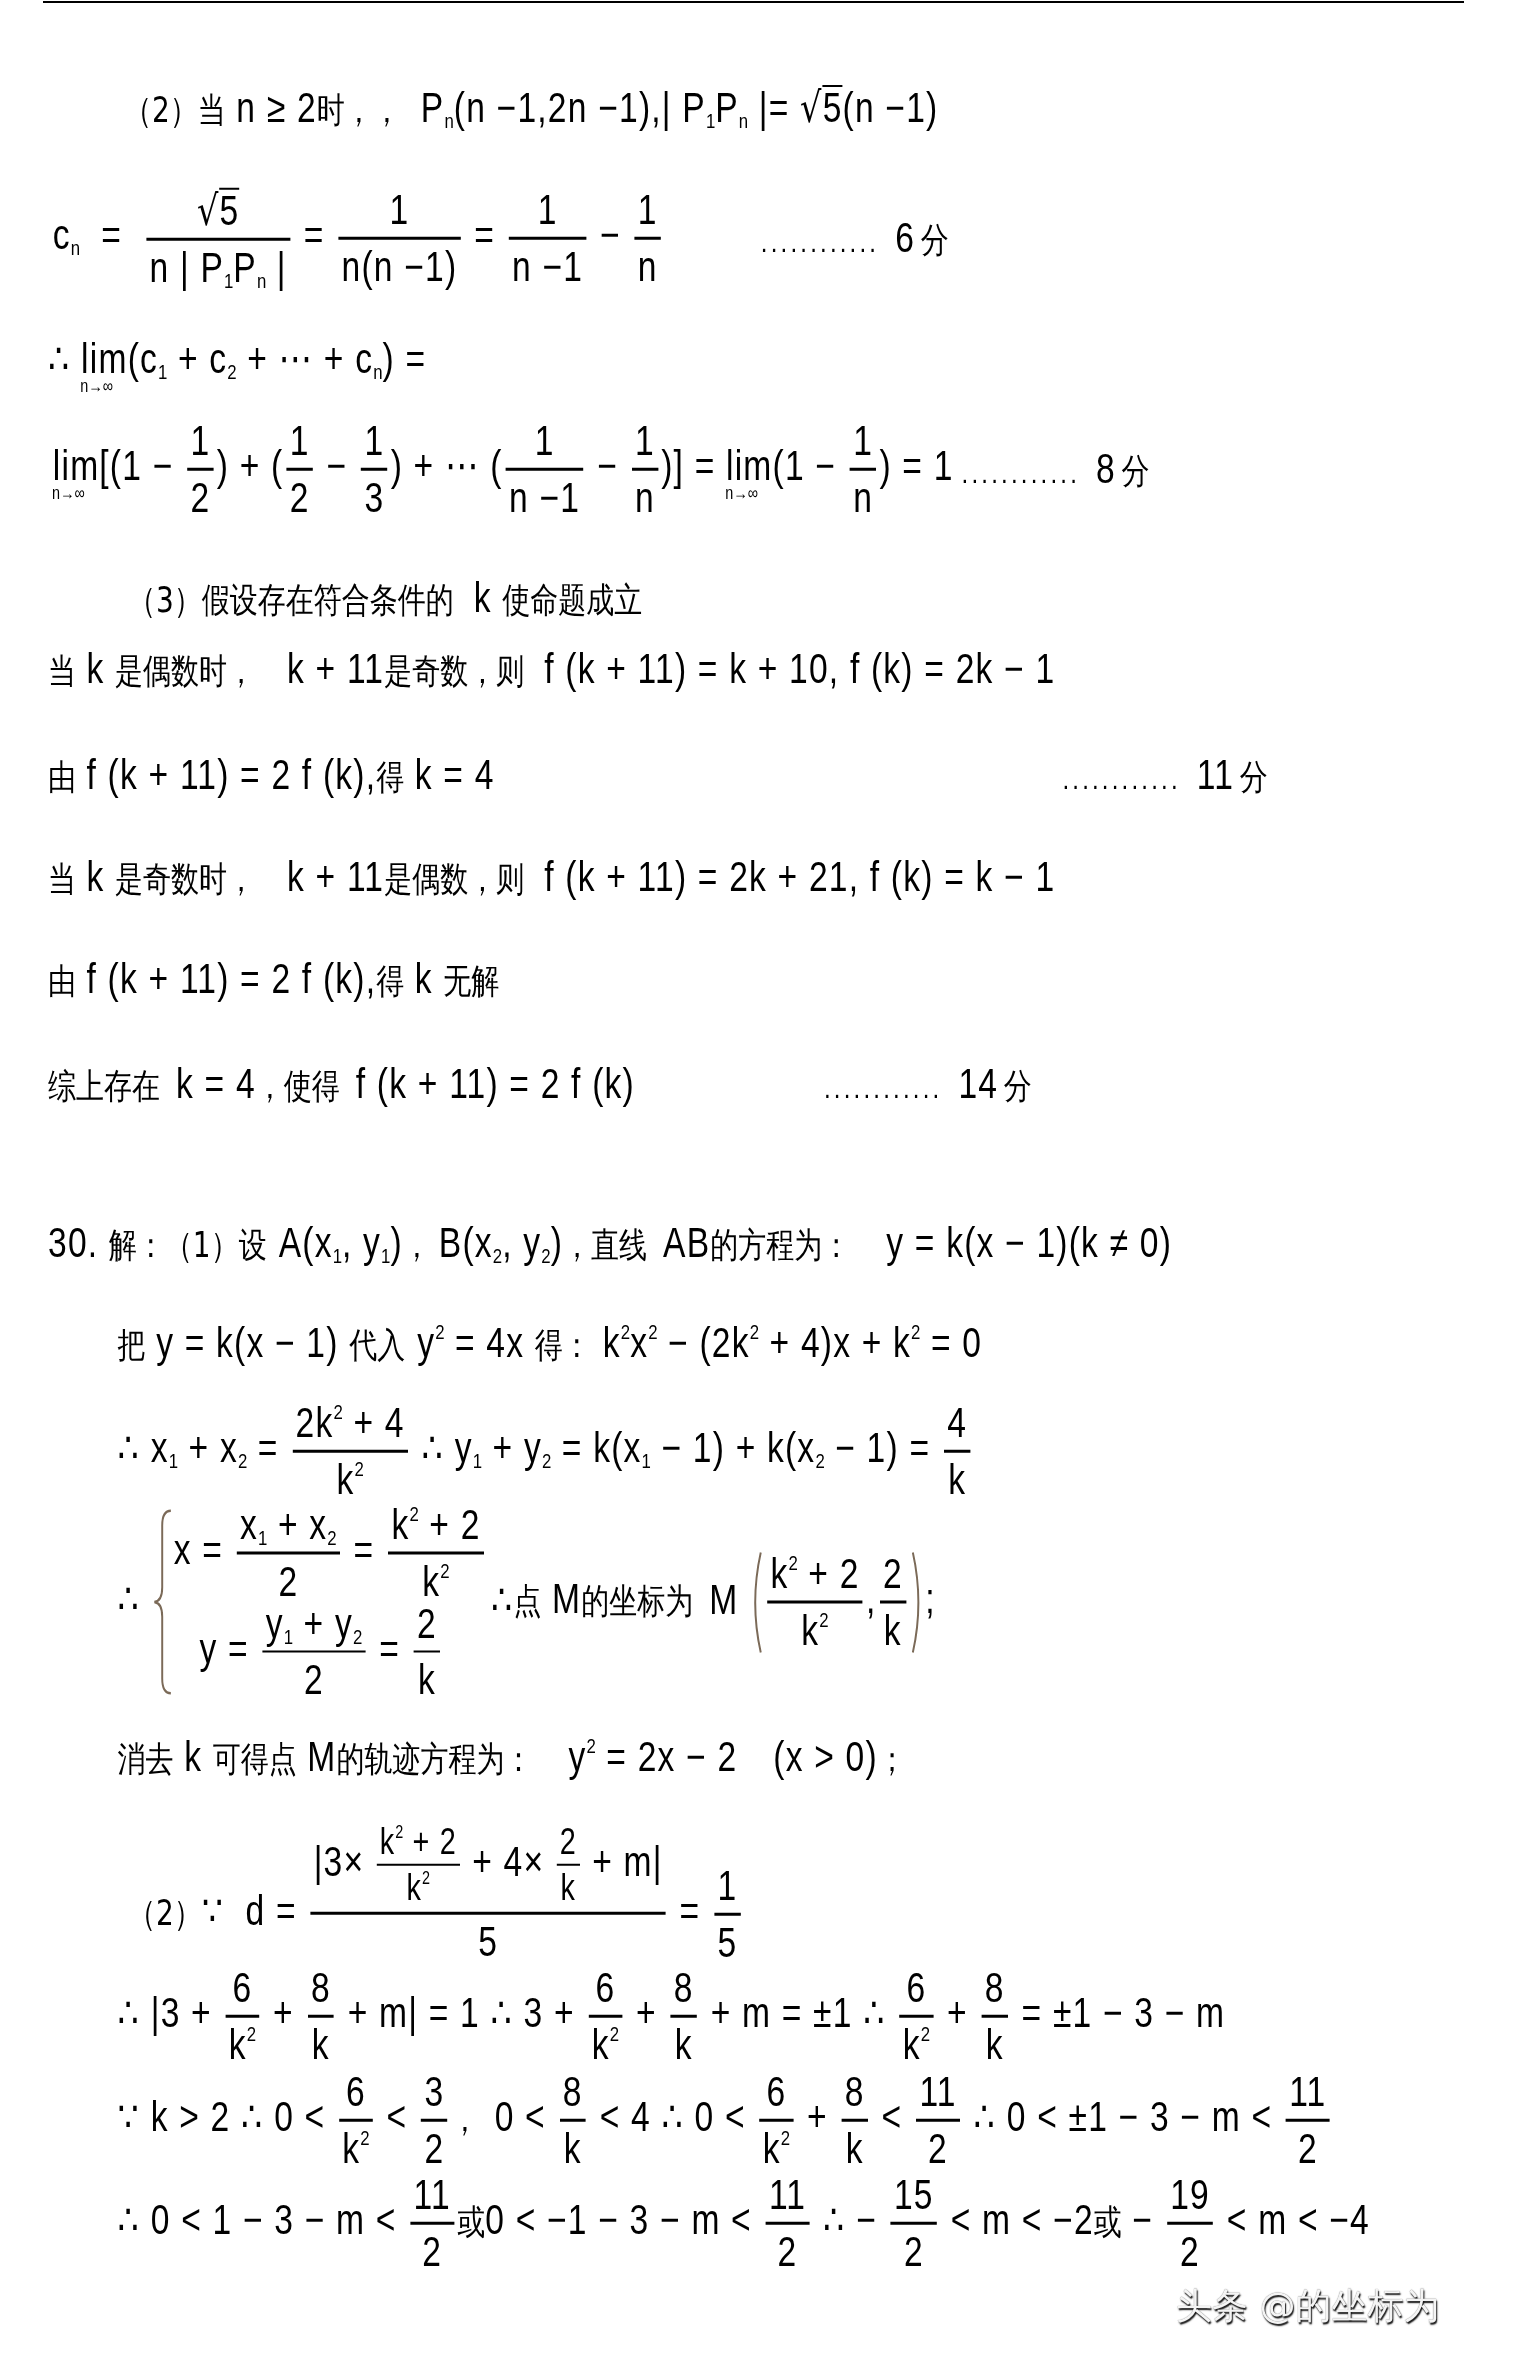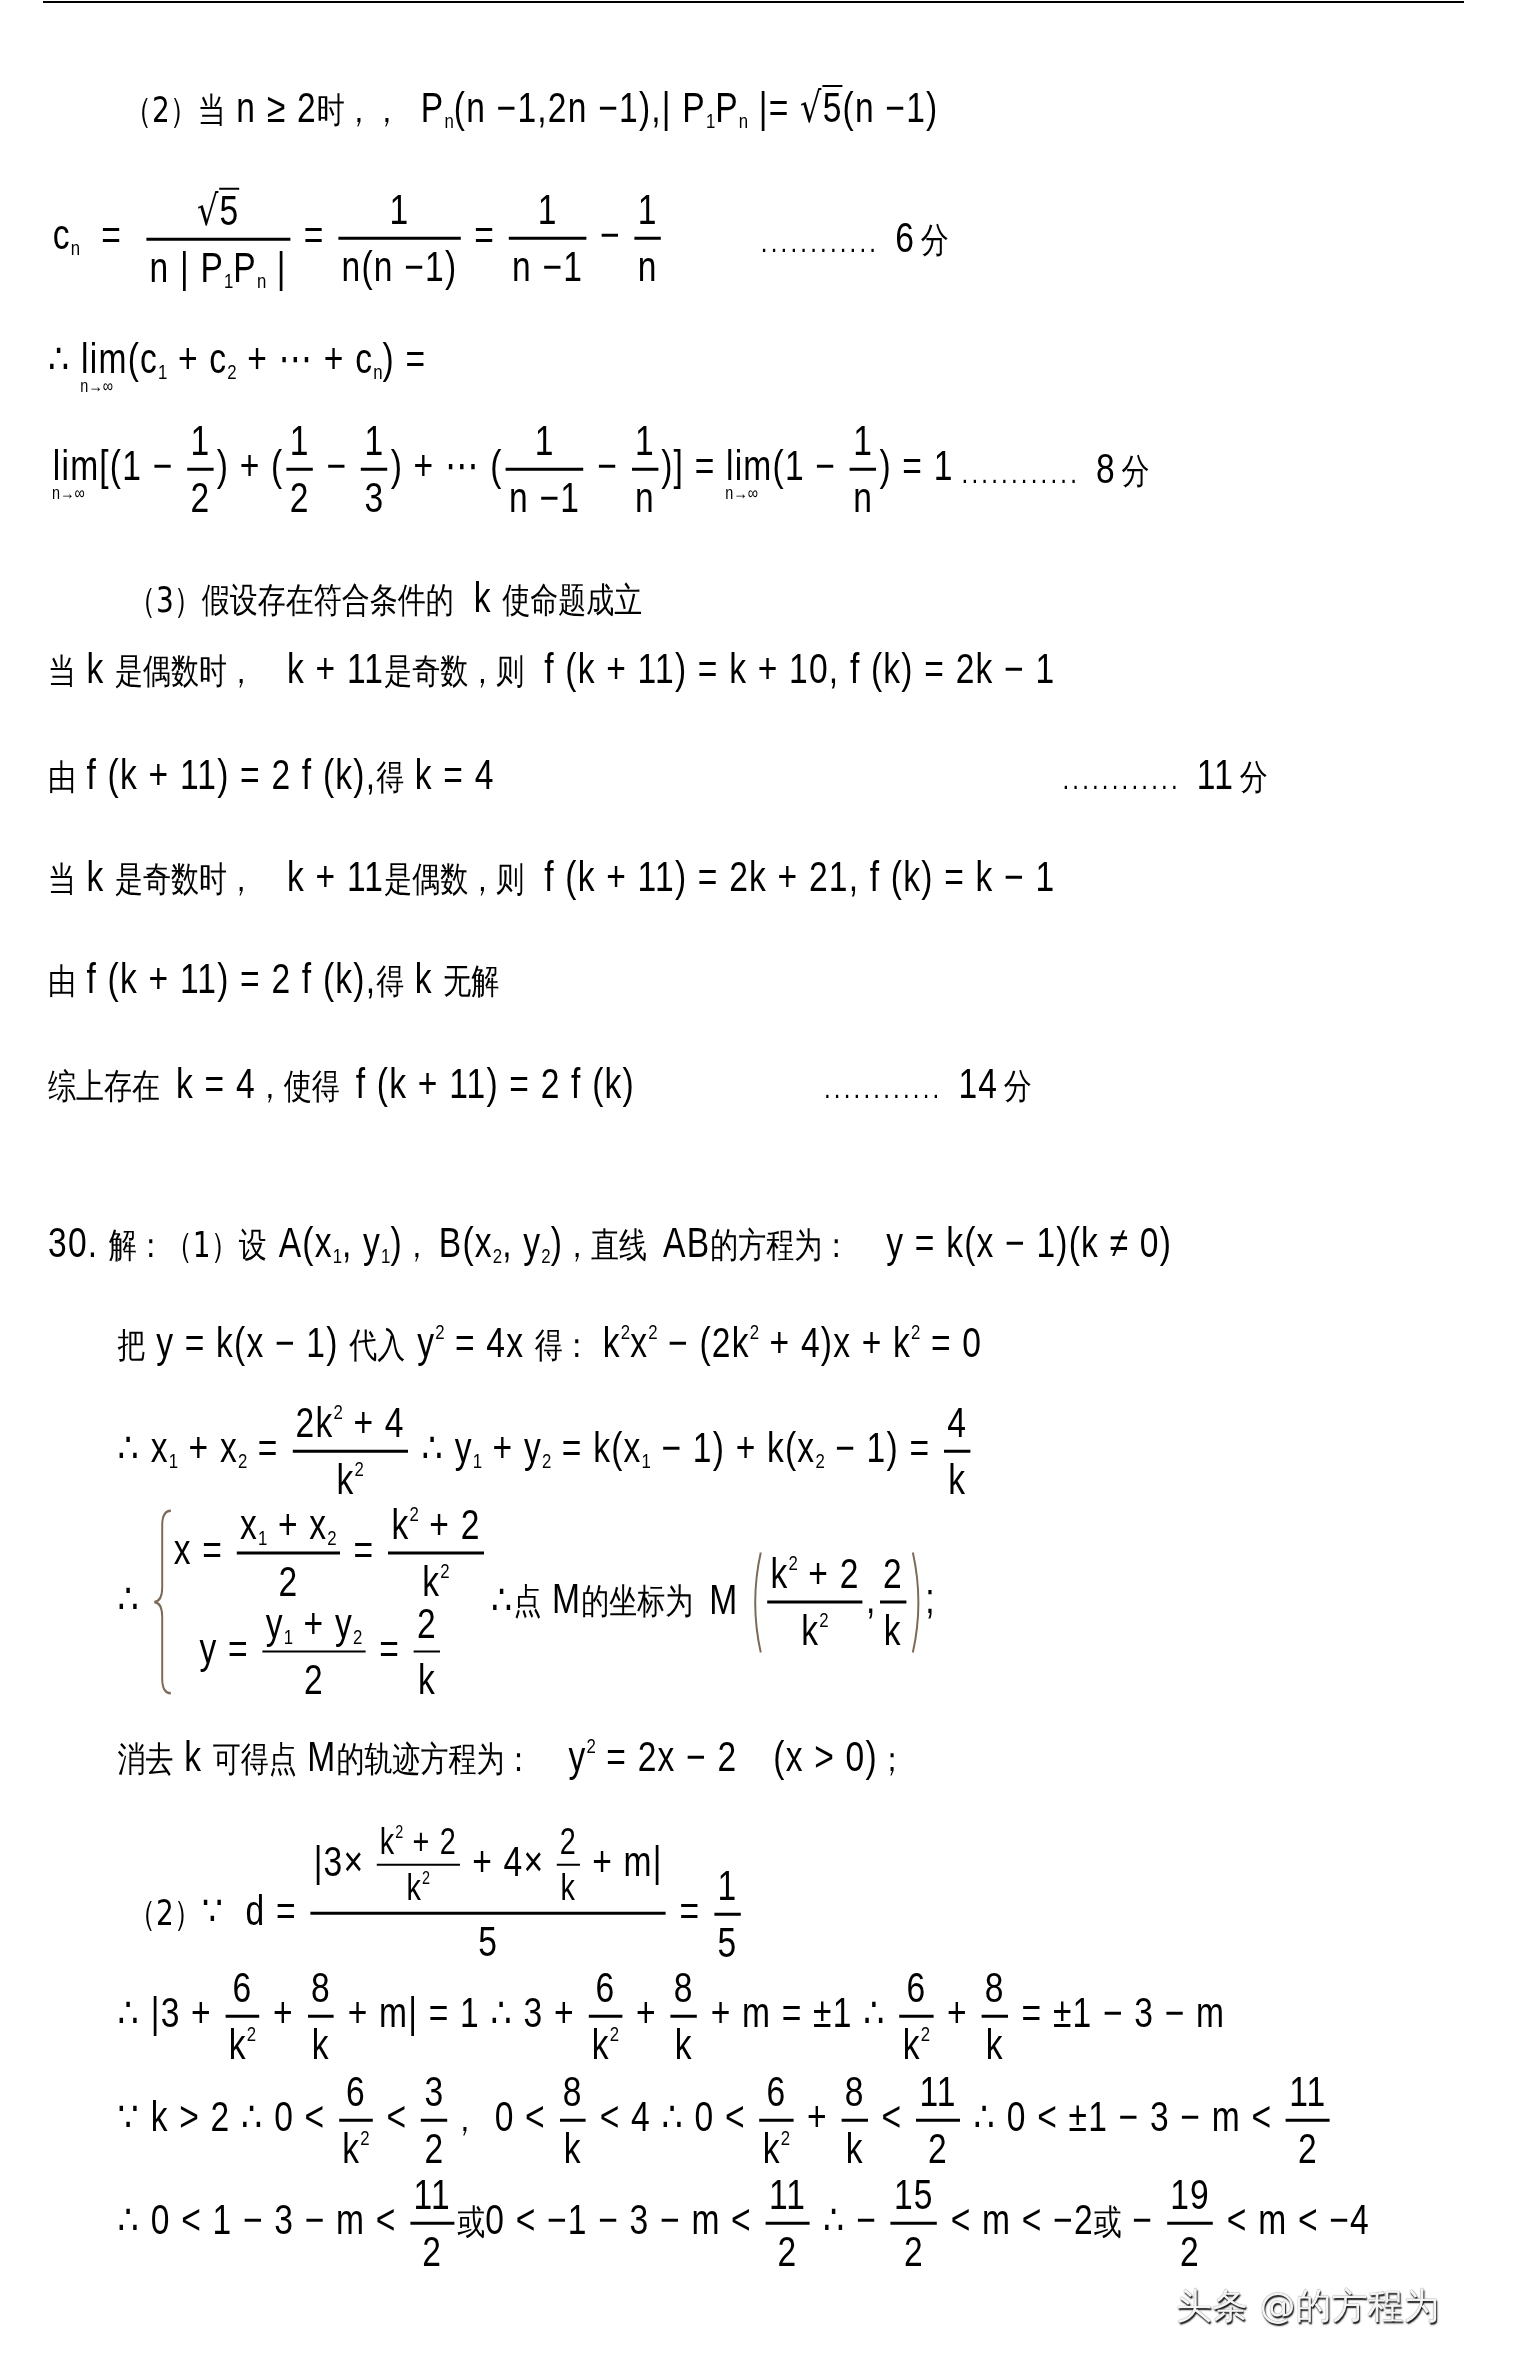--- a/index.html
+++ b/index.html
@@ -89,14 +89,14 @@
   <div class="line" style="left:160px;top:1914px"><span class="cn">（2）</span><span>∵  d = </span><span class="frac tall"><span class="num"><span>|3× </span><span class="frac small"><span class="num"><span>k</span><span class="sup">2</span><span> + 2</span></span><span class="bar"></span><span class="den"><span>k</span><span class="sup">2</span></span></span><span> + 4× </span><span class="frac small"><span class="num">2</span><span class="bar"></span><span class="den">k</span></span><span> + m|</span></span><span class="bar"></span><span class="den">5</span></span><span> = </span><span class="frac"><span class="num">1</span><span class="bar"></span><span class="den">5</span></span></div>
 
   <div class="line" style="left:147px;top:2016px"><span>∴ |3 + </span><span class="frac"><span class="num">6</span><span class="bar"></span><span class="den"><span>k</span><span class="sup">2</span></span></span><span> + </span><span class="frac"><span class="num">8</span><span class="bar"></span><span class="den">k</span></span><span> + m| = 1 ∴ 3 + </span><span class="frac"><span class="num">6</span><span class="bar"></span><span class="den"><span>k</span><span class="sup">2</span></span></span><span> + </span><span class="frac"><span class="num">8</span><span class="bar"></span><span class="den">k</span></span><span> + m = ±1 ∴ </span><span class="frac"><span class="num">6</span><span class="bar"></span><span class="den"><span>k</span><span class="sup">2</span></span></span><span> + </span><span class="frac"><span class="num">8</span><span class="bar"></span><span class="den">k</span></span><span> = ±1 − 3 − m</span></div>
 
   <div class="line" style="left:147px;top:2120px"><span>∵ k &gt; 2 ∴ 0 &lt; </span><span class="frac"><span class="num">6</span><span class="bar"></span><span class="den"><span>k</span><span class="sup">2</span></span></span><span> &lt; </span><span class="frac"><span class="num">3</span><span class="bar"></span><span class="den">2</span></span><span class="cn">，</span><span style="margin-left:20px">0 &lt; </span><span class="frac"><span class="num">8</span><span class="bar"></span><span class="den">k</span></span><span> &lt; 4 ∴ 0 &lt; </span><span class="frac"><span class="num">6</span><span class="bar"></span><span class="den"><span>k</span><span class="sup">2</span></span></span><span> + </span><span class="frac"><span class="num">8</span><span class="bar"></span><span class="den">k</span></span><span> &lt; </span><span class="frac"><span class="num">11</span><span class="bar"></span><span class="den">2</span></span><span> ∴ 0 &lt; ±1 − 3 − m &lt; </span><span class="frac"><span class="num">11</span><span class="bar"></span><span class="den">2</span></span></div>
 
   <div class="line" style="left:147px;top:2223px"><span>∴ 0 &lt; 1 − 3 − m &lt; </span><span class="frac"><span class="num">11</span><span class="bar"></span><span class="den">2</span></span><span class="cn">或</span><span>0 &lt; −1 − 3 − m &lt; </span><span class="frac"><span class="num">11</span><span class="bar"></span><span class="den">2</span></span><span> ∴ − </span><span class="frac"><span class="num">15</span><span class="bar"></span><span class="den">2</span></span><span> &lt; m &lt; −2</span><span class="cn">或</span><span> − </span><span class="frac"><span class="num">19</span><span class="bar"></span><span class="den">2</span></span><span> &lt; m &lt; −4</span></div>
 
 </div>
 
-<div class="watermark">头条 @的方程为</div>
+<div class="watermark">头条 @的坐标为</div>
 
 
 </body></html>

